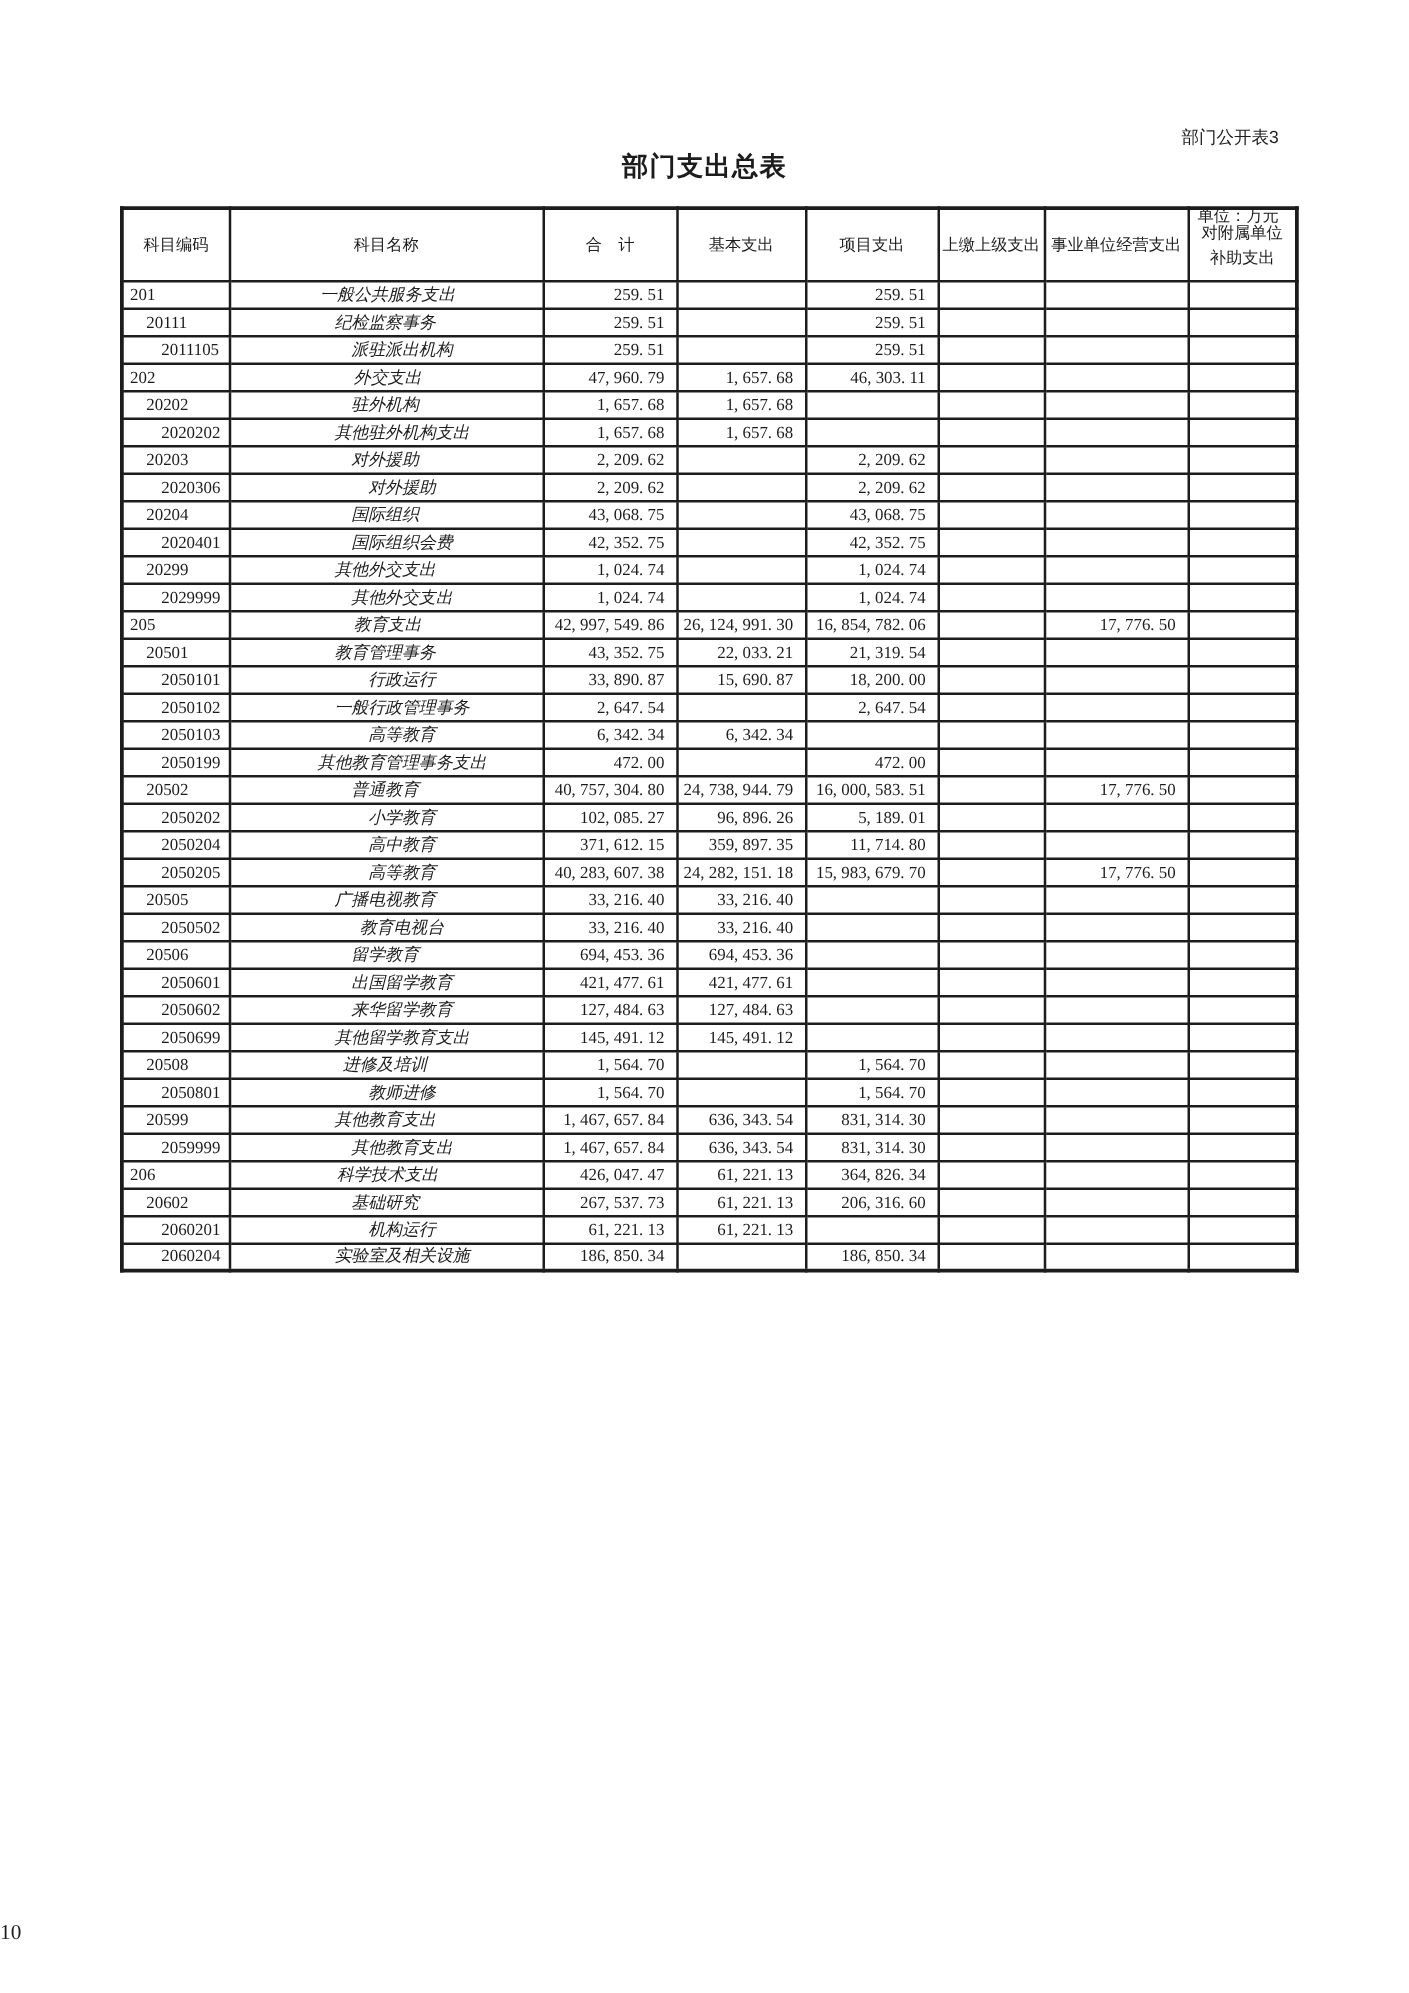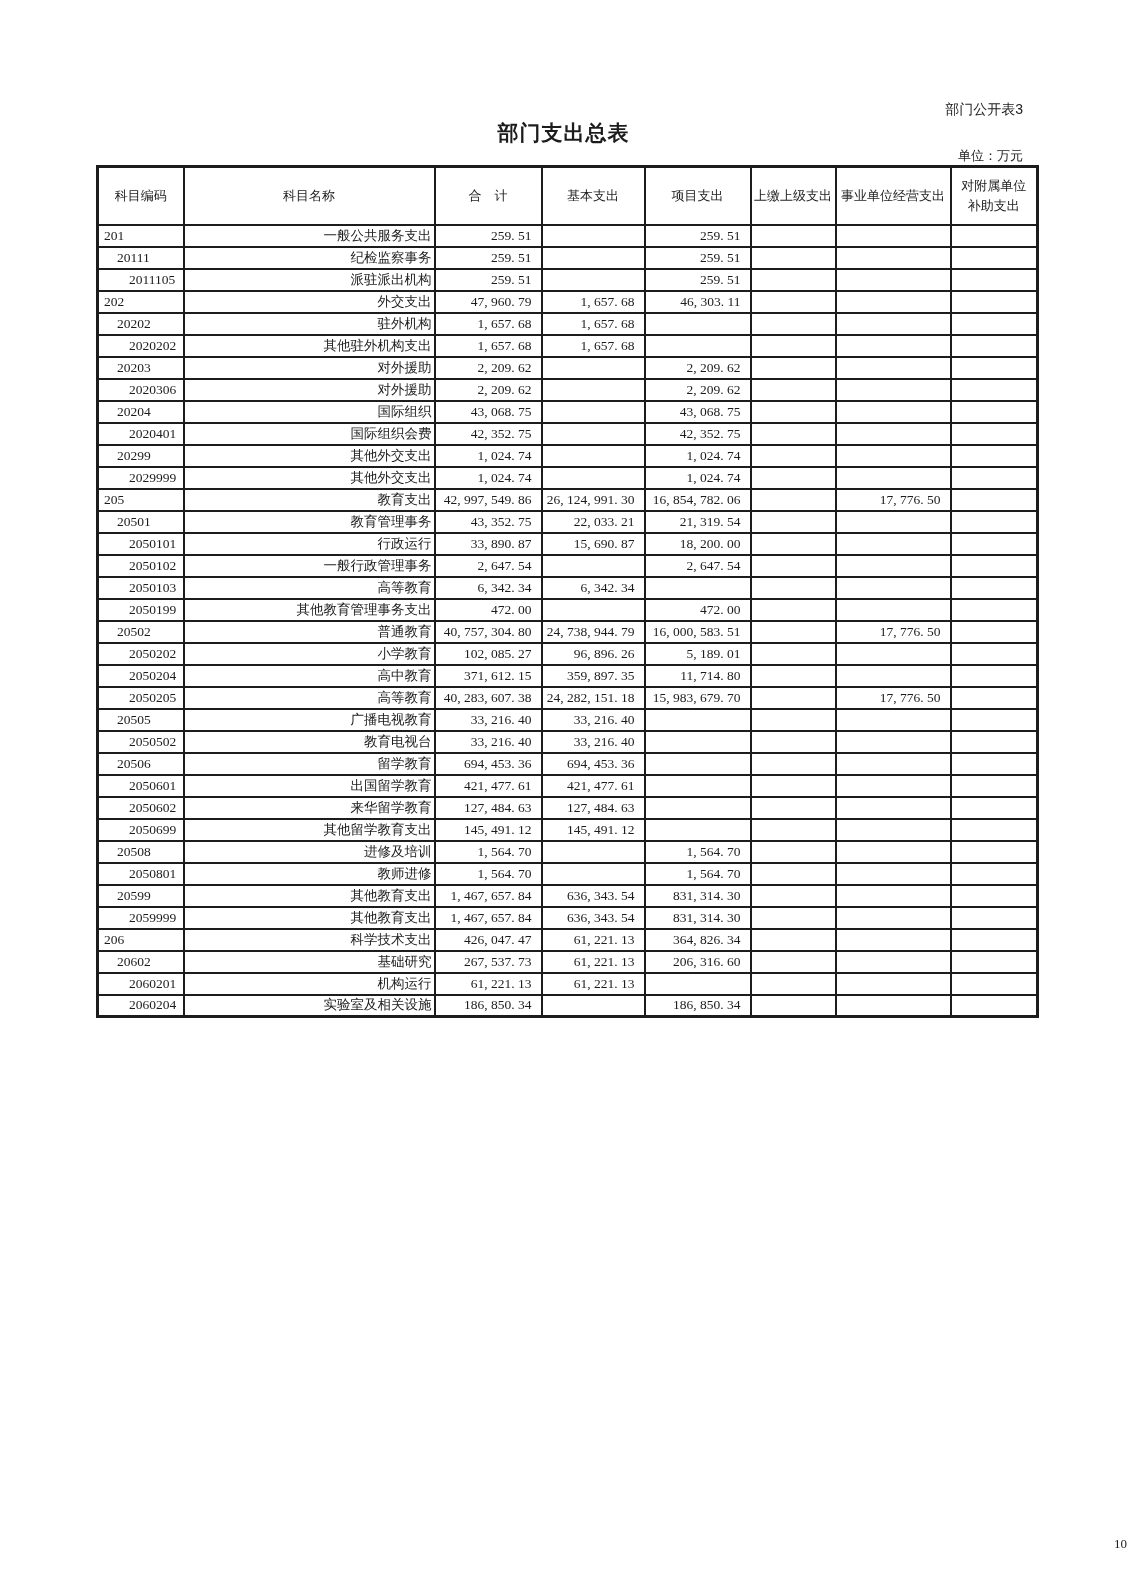--- a/index.html
+++ b/index.html
@@ -34,21 +34,21 @@
     margin: 0;
     text-align: center;
     font-family: Liberation Mono, monospace;
     font-size: 21px;
     font-weight: bold;
     letter-spacing: 1px;
     color: var(--text-color);
   }
   .unit-note {
     position: absolute;
-    top: 147px;
+    top: 164px;
     right: 104px;
     font-size: 13px;
     color: var(--text-color);
   }
   table.expense-table {
     position: absolute;
     left: 96px;
     top: 165px;
     width: 940px;
     border-collapse: collapse;
@@ -69,33 +69,33 @@
     padding: 0 2px;
     white-space: pre-line;
     line-height: 1.55;
   }
   .expense-table td {
     font-size: 13.5px;
     padding: 0 2px;
     white-space: nowrap;
   }
   td.col-code { text-align: left; padding-left: 5px; }
-  td.col-name { text-align: right; padding-left: 4px; }
+  td.col-name { text-align: center; padding-left: 4px; font-style: italic; }
   tr.level-1 td.col-code { padding-left: 18px; }
   tr.level-2 td.col-code { padding-left: 30px; }
   tr.level-1 td.col-name { padding-left: 0; }
   tr.level-2 td.col-name { padding-left: 27px; }
   td.num { text-align: right; padding-right: 9px; }
   .page-number {
     position: absolute;
     top: 1536px;
     left: 0;
     width: 100%;
-    text-align: right;
-    font-size: 13px;
+    text-align: left;
+    font-size: 17px;
     color: var(--text-color);
   }
 </style>
 </head>
 <body>
 
 <div class="page">
 
   <div class="doc-label">部门公开表3</div>
 

